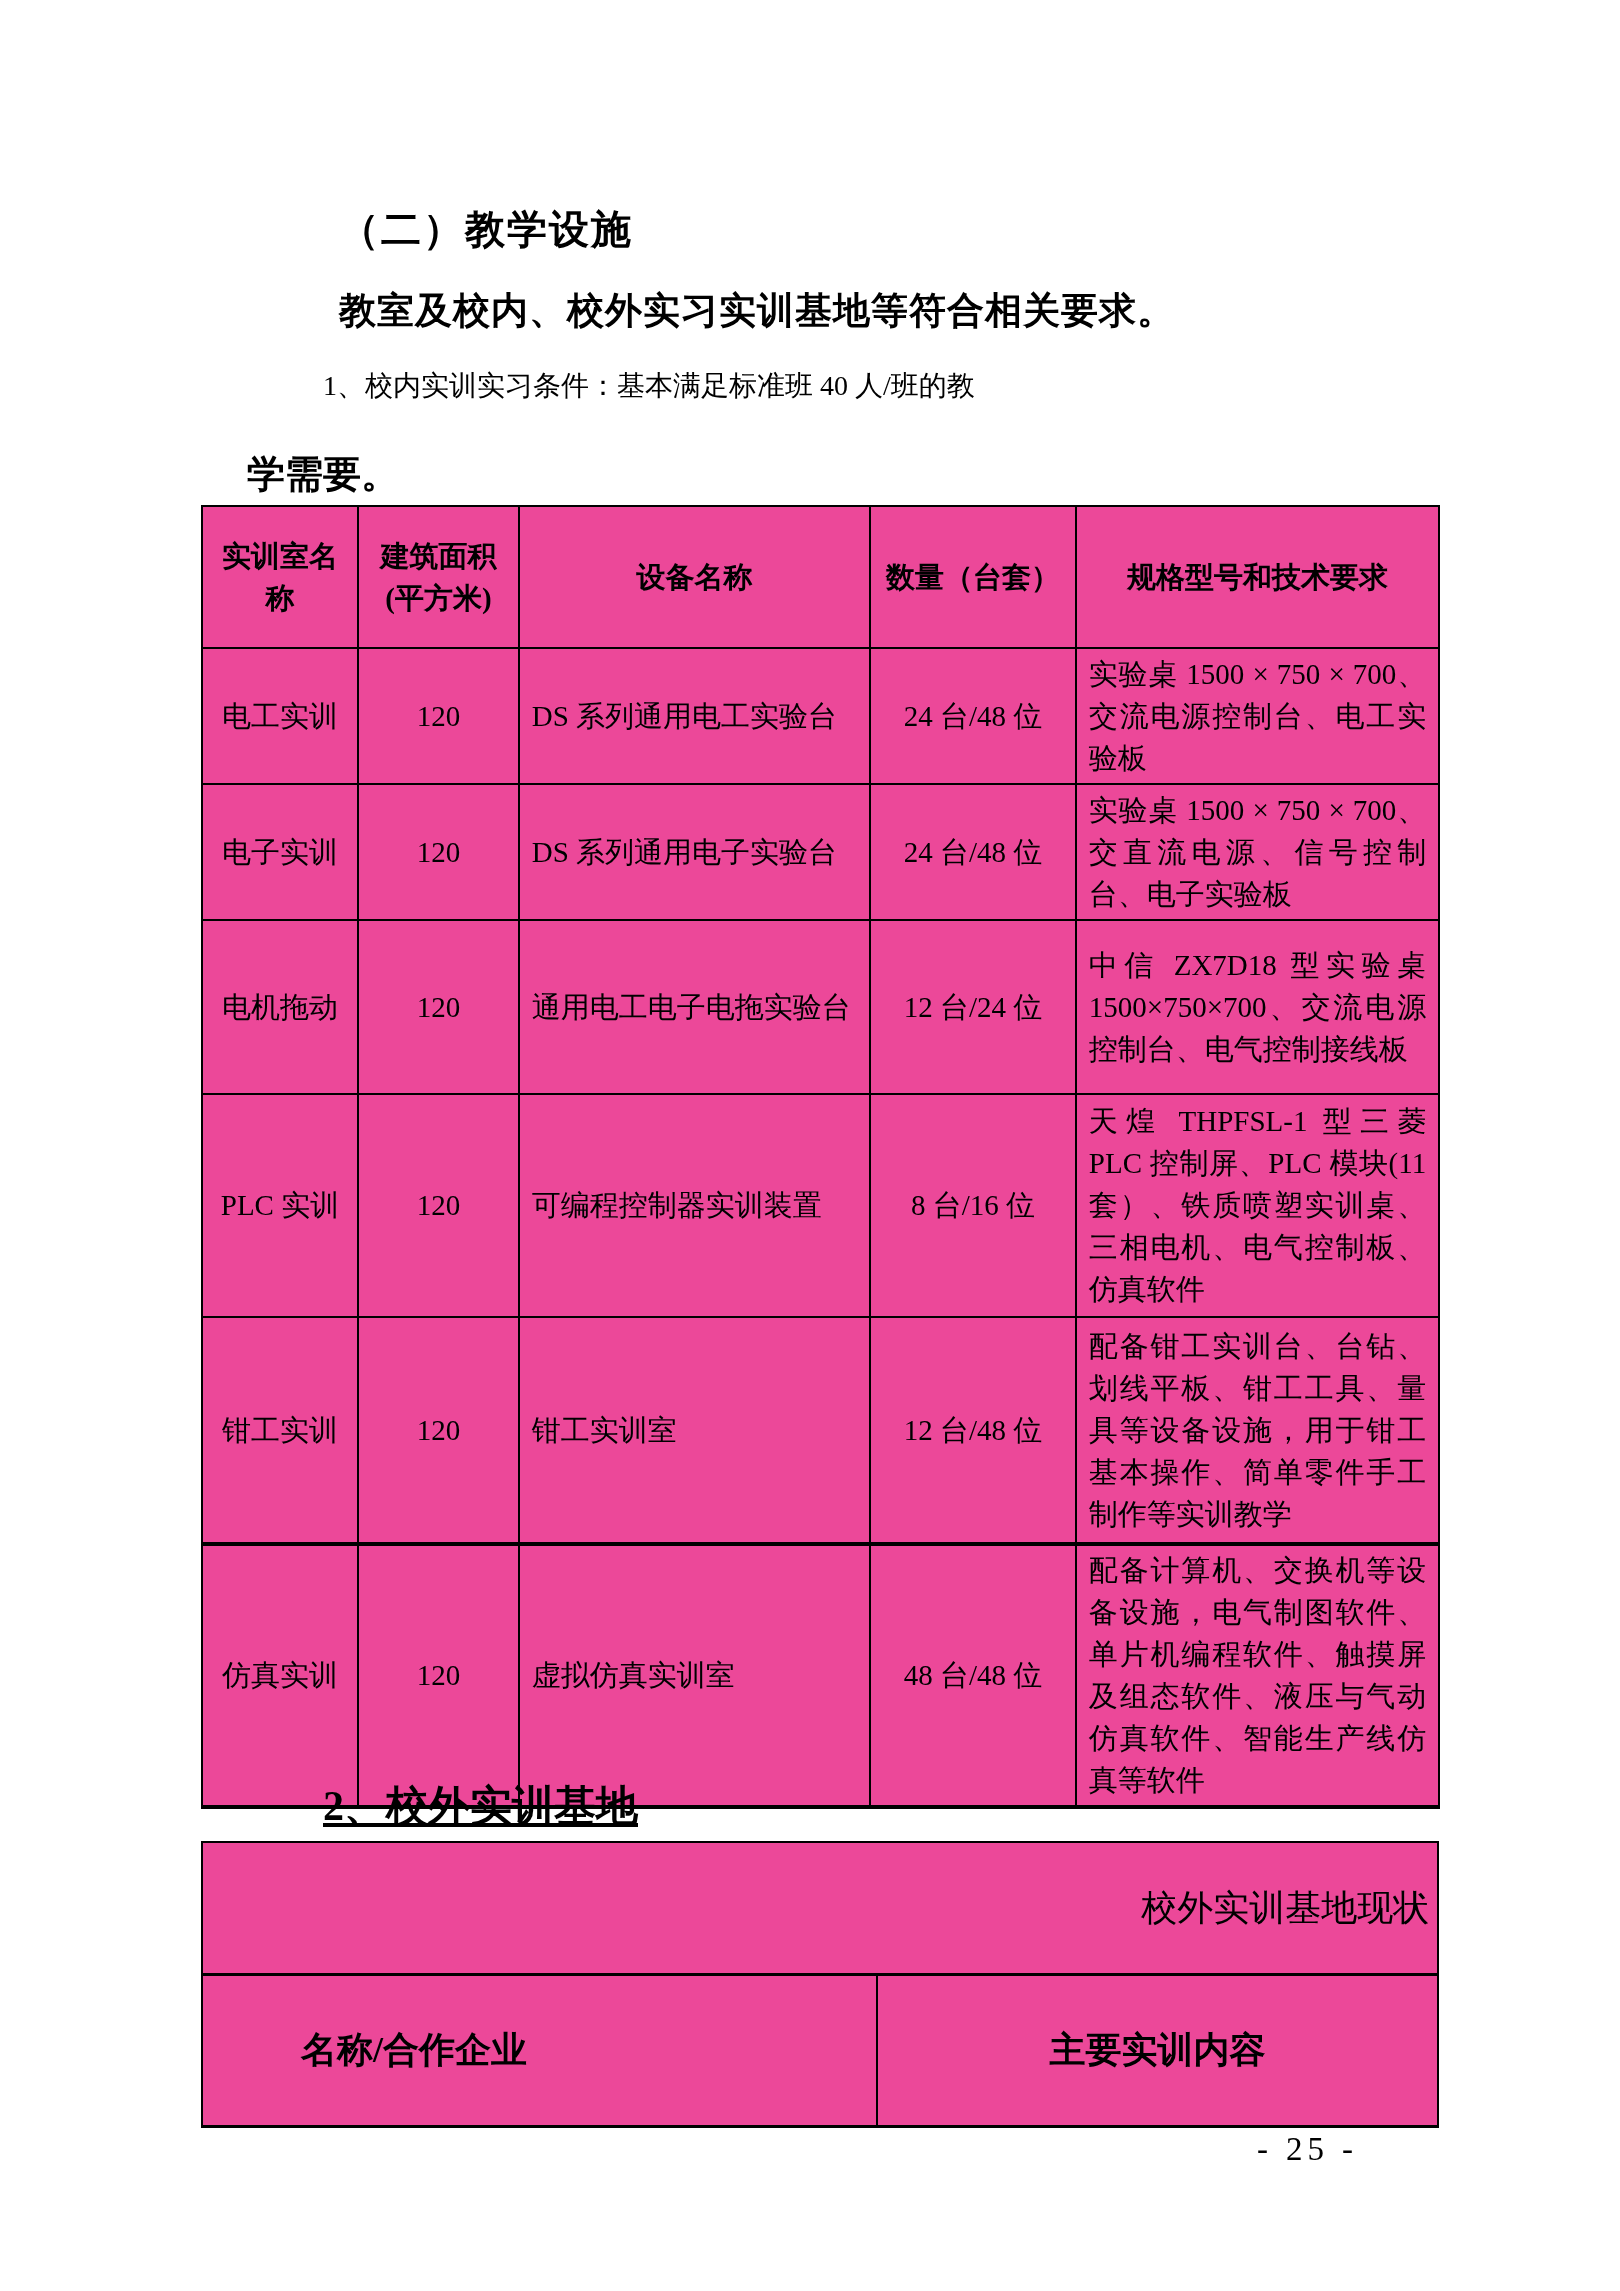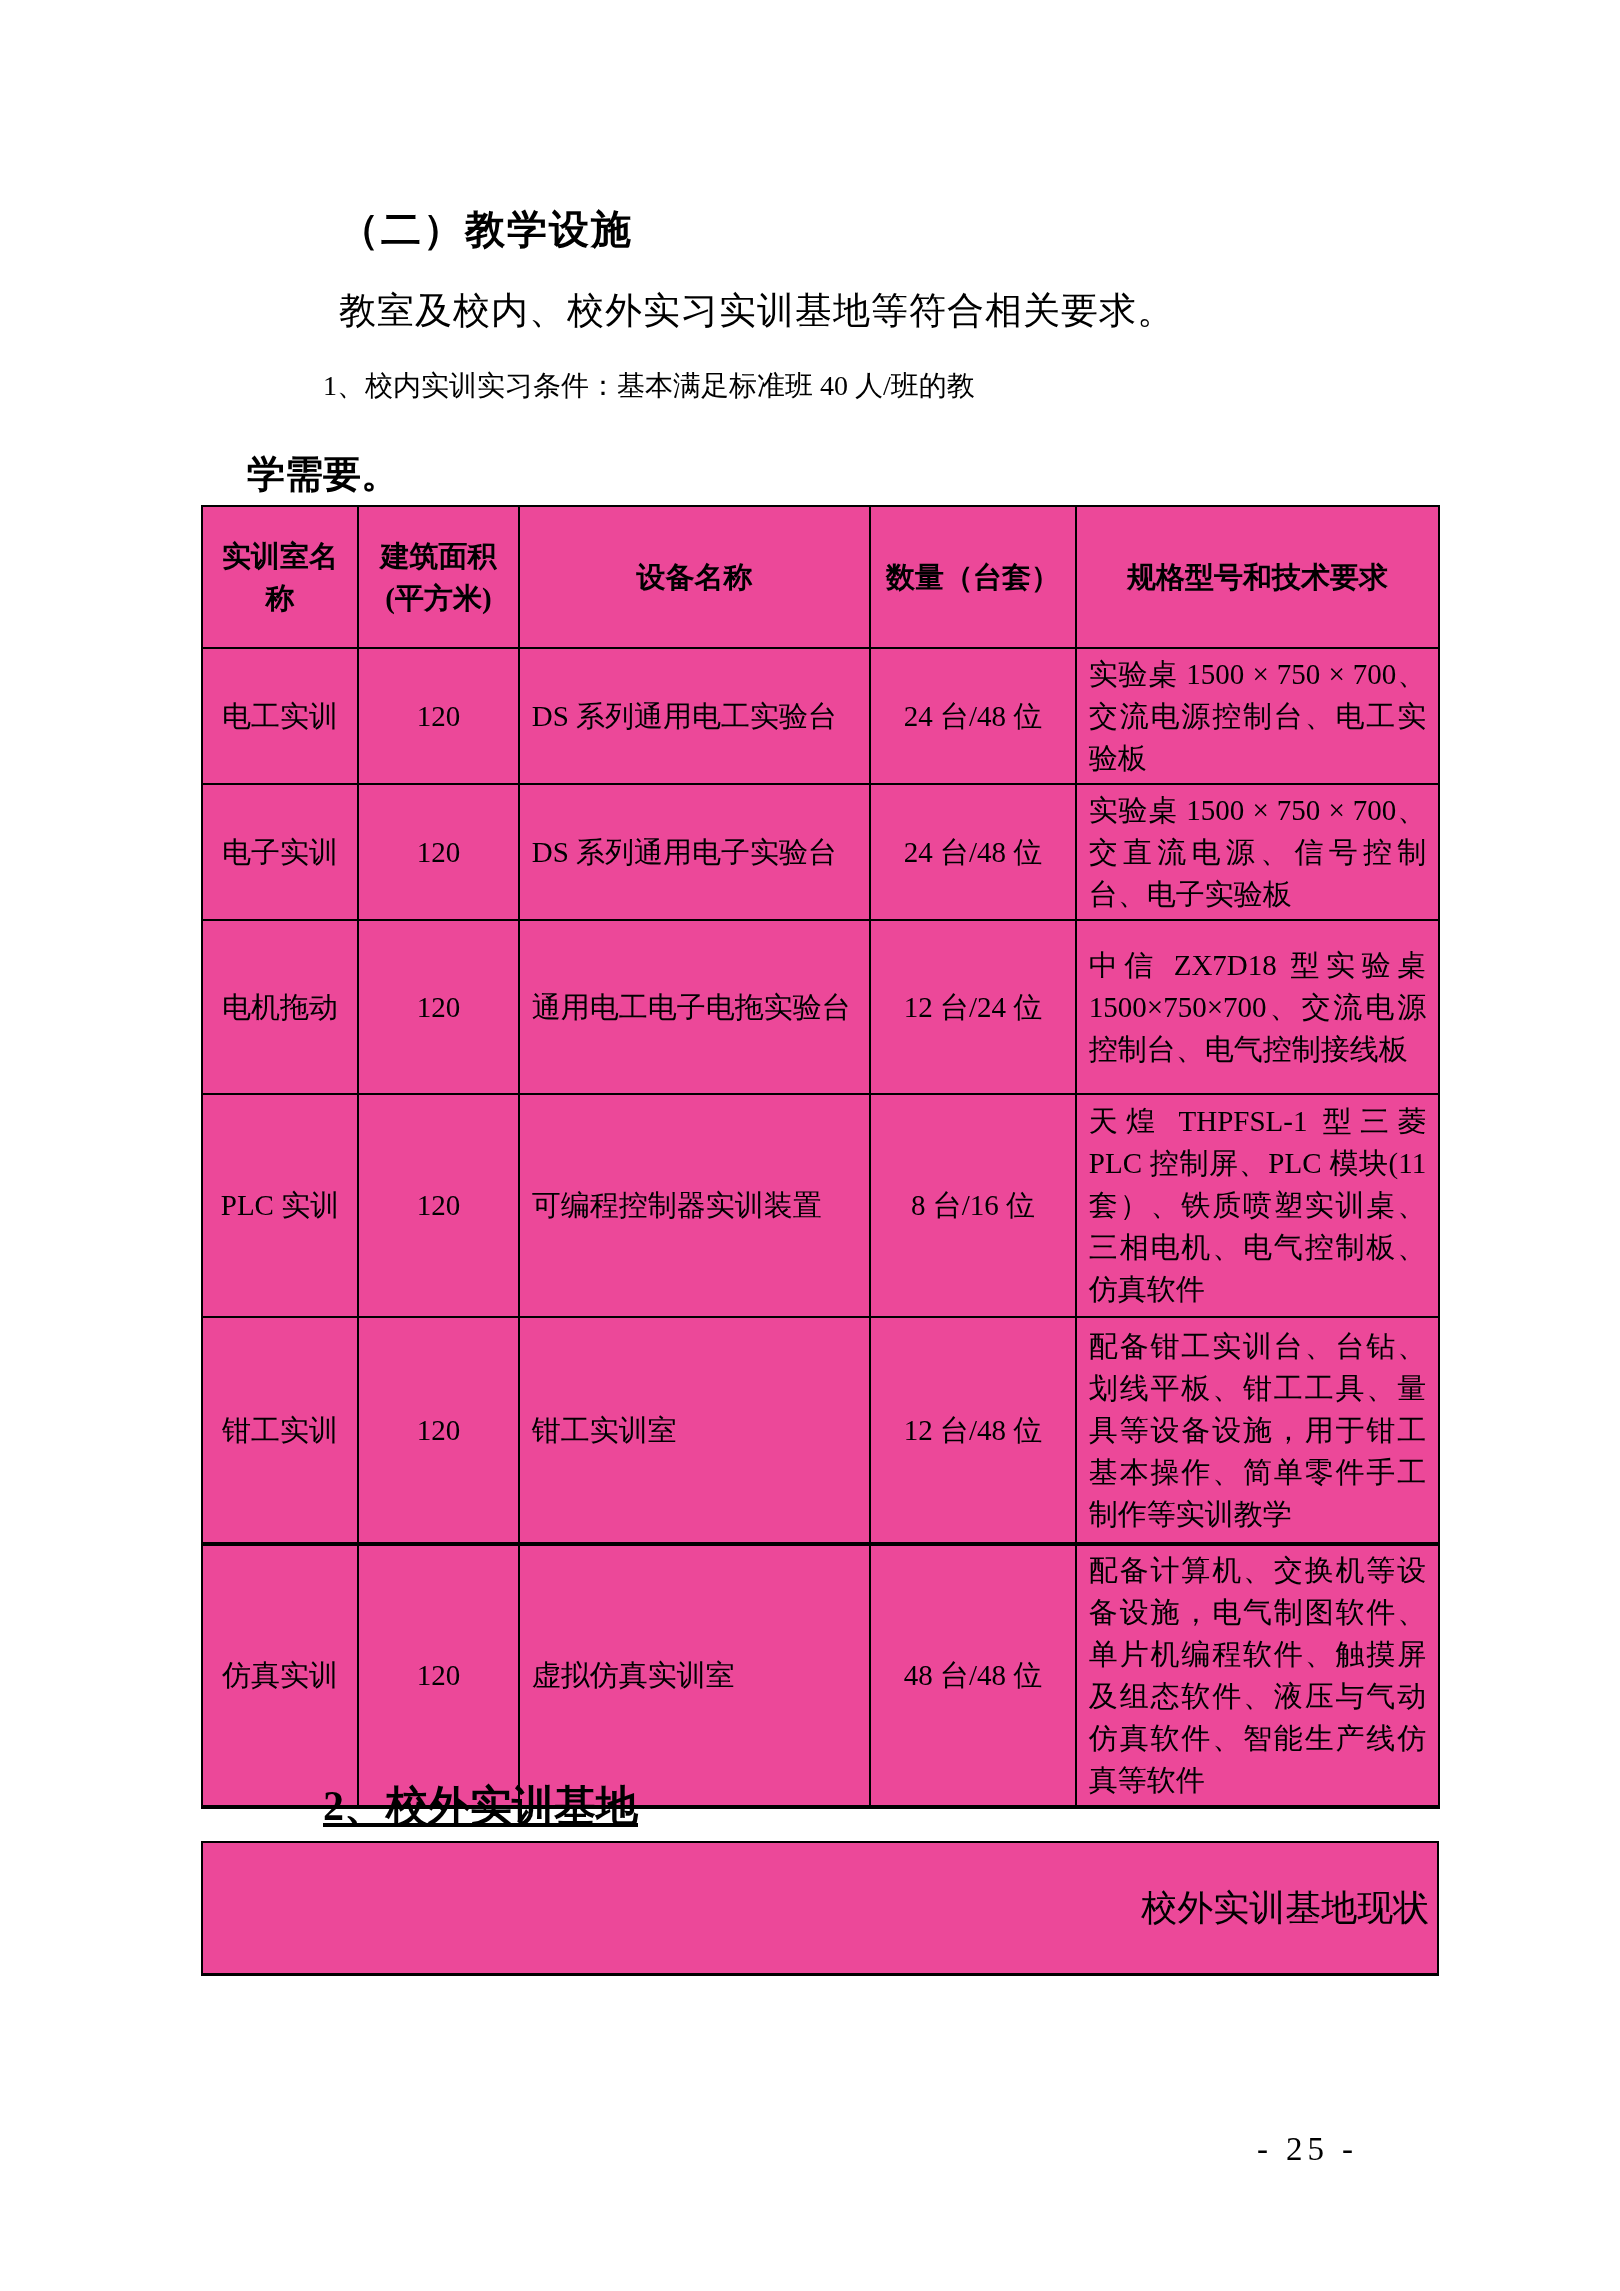--- a/index.html
+++ b/index.html
@@ -25,20 +25,21 @@
     letter-spacing: 2px;
     white-space: nowrap;
   }
   .intro {
     position: absolute;
     left: 339px;
     top: 286px;
     font-size: 37px;
     letter-spacing: 1px;
     white-space: nowrap;
+    font-weight: bold;
   }
   .sub1-line1 {
     position: absolute;
     left: 323px;
     top: 367px;
     font-size: 28px;
     font-weight: normal;
     white-space: nowrap;
   }
   .sub1-line2 {
@@ -206,19 +207,23 @@
 
   <table class="tbl tbl2">
     <colgroup>
       <col style="width:675px">
       <col style="width:561px">
     </colgroup>
     <tbody>
         <tr style="height:132px">
       <td class="t2-title" colspan="2">校外实训基地现状</td>
     </tr>
+    <tr style="height:152px">
+      <td class="t2-c1">名称/合作企业</td>
+      <td class="t2-c2">主要实训内容</td>
+    </tr>
   </tbody>
     </table>
 
   <div class="page-number">- 25 -</div>
 
 </div>
 
 
 </body></html>

